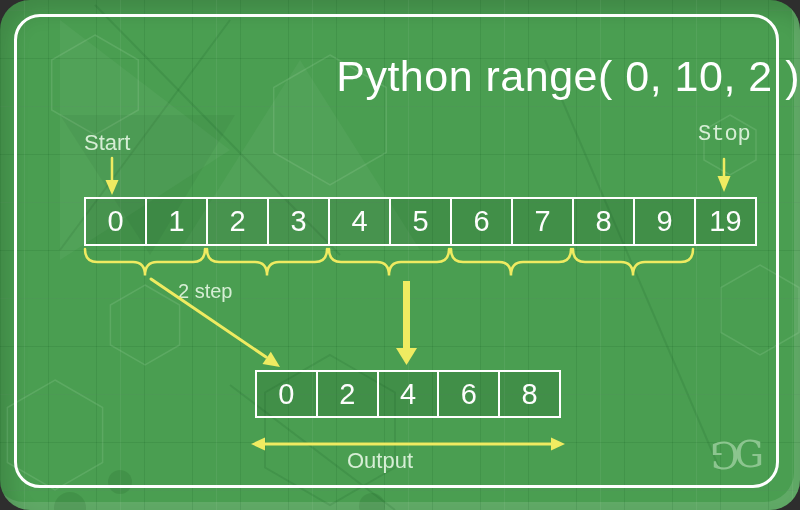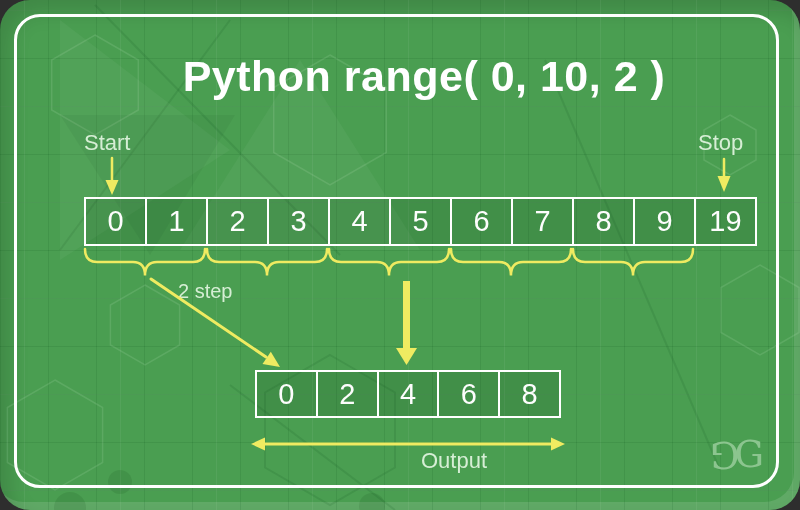--- a/index.html
+++ b/index.html
@@ -21,30 +21,30 @@
     background-size:96px 96px,96px 96px,48px 48px,48px 48px;
     background-position:24px 10px,24px 10px,0 10px,0 10px;
   }
   .deco{position:absolute;inset:0;z-index:2;}
   .frame{
     position:absolute;left:14px;top:14px;right:21px;bottom:22px;z-index:3;
     border:3.5px solid #ffffff;border-radius:26px;pointer-events:none;
   }
   .title{
     position:absolute;top:52px;left:0;right:0;z-index:4;
-    padding-left:48px;text-align:center;
-    font-size:43px;font-weight:700;color:#ffffff;letter-spacing:0.5px;
+    padding-left:48px;text-align:right;
+    font-size:43px;font-weight:400;color:#ffffff;letter-spacing:0.5px;
   }
   .anno{
     position:absolute;z-index:4;color:#D6EED5;font-size:22px;font-weight:400;
   }
   .anno.start{left:84px;top:130px;}
-  .anno.stop{left:698px;top:130px;}
+  .anno.stop{left:698px;top:122px;font-family:Liberation Mono, monospace;}
   .anno.step{left:178px;top:280px;font-size:20px;}
-  .anno.output{left:347px;top:448px;width:140px;text-align:right;}
+  .anno.output{left:347px;top:448px;width:140px;text-align:left;}
   .row{
     position:absolute;z-index:4;display:flex;
     border:2.5px solid #ffffff;background:rgba(10,48,18,0.13);
   }
   .row.seq{left:84px;top:197px;width:673px;height:49px;}
   .row.out{left:255px;top:370px;width:306px;height:48px;}
   .cell{
     flex:1;display:flex;align-items:center;justify-content:center;
     border-left:2.5px solid #ffffff;
     color:#fdfdfd;font-size:29px;font-weight:400;

